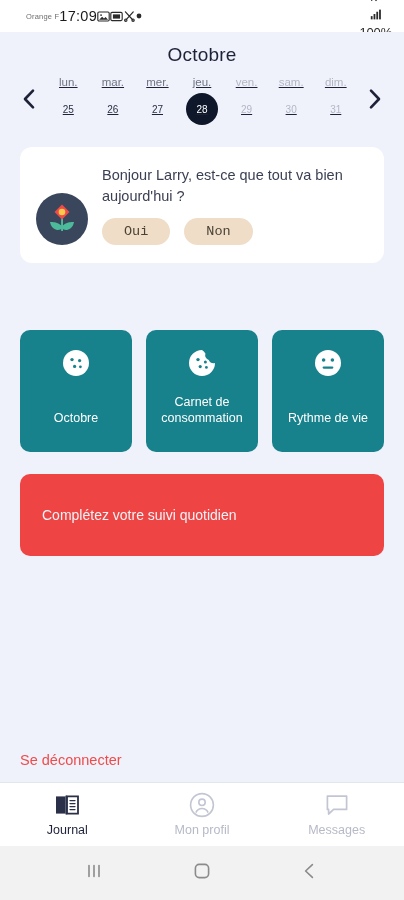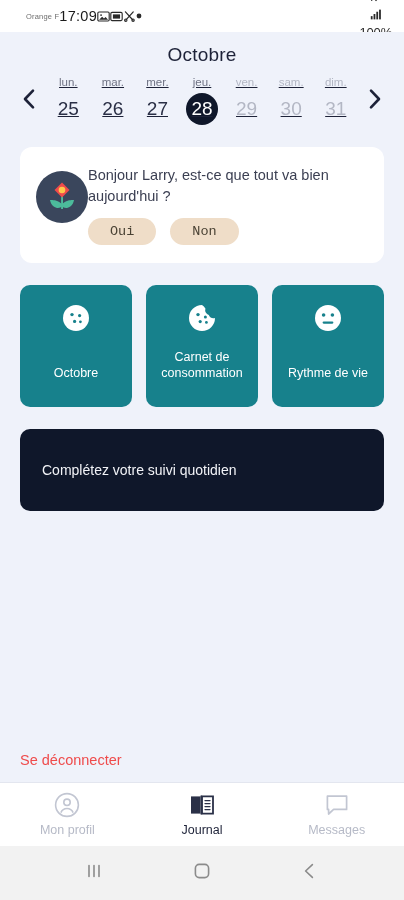--- a/index.html
+++ b/index.html
@@ -33,62 +33,62 @@
   .cal-arrow {
     width:34px; height:40px; display:flex; align-items:center; justify-content:center;
     color:#1d2238; cursor:pointer; flex:0 0 34px;
   }
   .cal-days { flex:1; display:flex; justify-content:space-between; align-items:flex-start;text-decoration:underline; }
   .cal-day { flex:1; display:flex; flex-direction:column; align-items:center; gap:5px; cursor:pointer; }
   .cal-dow { font-size:11.5px; color:#6f7384; }
   .cal-num {
     width:32px; height:32px; border-radius:50%;
     display:flex; align-items:center; justify-content:center;
-    font-size:19px; color:#2a2f45;
+    font-size:10px; color:#2a2f45;
   }
   .cal-day.selected .cal-num { background:#0f172a; color:#ffffff; }
   .cal-day.dim .cal-num, .cal-day.dim .cal-dow { color:#b3b7c4; }
 
   
   .main { flex:1 1 auto; padding:0 20px; display:flex; flex-direction:column; overflow:hidden; }
 
   
   .greet {
     background:#ffffff; border-radius:12px; padding:18px 16px;
-    display:flex; align-items:flex-start;
+    display:flex; gap:14px; align-items:flex-end;
     margin-top:12px;
   }
   .avatar { flex:0 0 52px; width:52px; height:52px; margin-top:6px; }
   .greet-right { flex:1; display:flex; flex-direction:column; gap:12px; }
   .greet-text { font-size:14.5px; line-height:1.42; color:#3b3f52; }
   .greet-btns { display:flex; gap:14px; }
   .pill {
     background:#efddc8; color:#4a4234;
     border:none; border-radius:14px;
     padding:6px 22px; font-size:13.5px;
     font-family:Liberation Mono, monospace; cursor:pointer;
   }
 
   
   .cards { display:flex; gap:14px; margin-top:22px; }
   .card {
     flex:1; background:#17818c; border-radius:10px;
     height:122px; padding:16px 8px 14px;
     display:flex; flex-direction:column; align-items:center;
-    justify-content:space-between; cursor:pointer;
+    justify-content:space-between; cursor:pointer;margin-top:45px;
   }
   .card-ico { height:34px; display:flex; align-items:center; justify-content:center; }
   .card-label {
     color:#ffffff; font-size:12.5px; text-align:center;
     line-height:1.3; padding-bottom:12px;
   }
 
   
   .banner {
-    margin-top:22px; background:#0f172a; border-radius:10px;
+    margin-top:22px; background:#ef4444; border-radius:10px;
     height:82px; display:flex; align-items:center;
     padding:0 22px; color:#f2f3f7; font-size:14px;
     cursor:pointer;
   }
 
   
   .logout-wrap { margin-top:auto; padding-bottom:14px; display:flex; justify-content:flex-start; }
   .logout { color:#ef4b4b; font-size:14.5px; background:none; border:none; font-family:inherit; cursor:pointer; }
 
   
@@ -291,43 +291,43 @@
     <div class="banner">
       <span>Complétez votre suivi quotidien</span>
     </div>
 
     <div class="logout-wrap">
       <button class="logout">Se déconnecter</button>
     </div>
   </div>
 
   <div class="tabbar">
-    <div class="tab">
-      <span class="tab-ico">
-        <svg width="26" height="26" viewBox="0 0 26 26">
-          <circle cx="13" cy="13" r="11.4" fill="none" stroke="#c2c6d2" stroke-width="1.6"></circle>
-          <circle cx="13" cy="10.3" r="3.2" fill="none" stroke="#c2c6d2" stroke-width="1.6"></circle>
-          <path d="M6.9 20.6a6.6 6.6 0 0 1 12.2 0" fill="none" stroke="#c2c6d2" stroke-width="1.6"></path>
-        </svg>
-      </span>
-      <span class="tab-label">Mon profil</span>
-    </div>
     <div class="tab active">
       <span class="tab-ico">
         <svg width="26" height="24" viewBox="0 0 26 24">
           <path d="M2 3.4h9.4v17.2H2z" fill="#2a3047"></path>
           <path d="M13 3.4h11v17.2H13z" fill="none" stroke="#2a3047" stroke-width="1.8"></path>
           <path d="M16 7.6h5M16 10.6h5M16 13.6h5M16 16.6h5" stroke="#2a3047" stroke-width="1.3" stroke-linecap="round"></path>
           <rect x="11.4" y="2.6" width="1.8" height="18.8" fill="#2a3047"></rect>
         </svg>
       </span>
       <span class="tab-label">Journal</span>
     </div>
     <div class="tab">
       <span class="tab-ico">
+        <svg width="26" height="26" viewBox="0 0 26 26">
+          <circle cx="13" cy="13" r="11.4" fill="none" stroke="#c2c6d2" stroke-width="1.6"></circle>
+          <circle cx="13" cy="10.3" r="3.2" fill="none" stroke="#c2c6d2" stroke-width="1.6"></circle>
+          <path d="M6.9 20.6a6.6 6.6 0 0 1 12.2 0" fill="none" stroke="#c2c6d2" stroke-width="1.6"></path>
+        </svg>
+      </span>
+      <span class="tab-label">Mon profil</span>
+    </div>
+    <div class="tab">
+      <span class="tab-ico">
         <svg width="26" height="24" viewBox="0 0 26 24">
           <path d="M3.4 3.2h19.2v13.2H9.6l-5 4.6v-4.6H3.4z" fill="none" stroke="#c2c6d2" stroke-width="1.7" stroke-linejoin="round"></path>
         </svg>
       </span>
       <span class="tab-label">Messages</span>
     </div>
   </div>
 
   <div class="sysnav">
     <div class="sysbtn">

